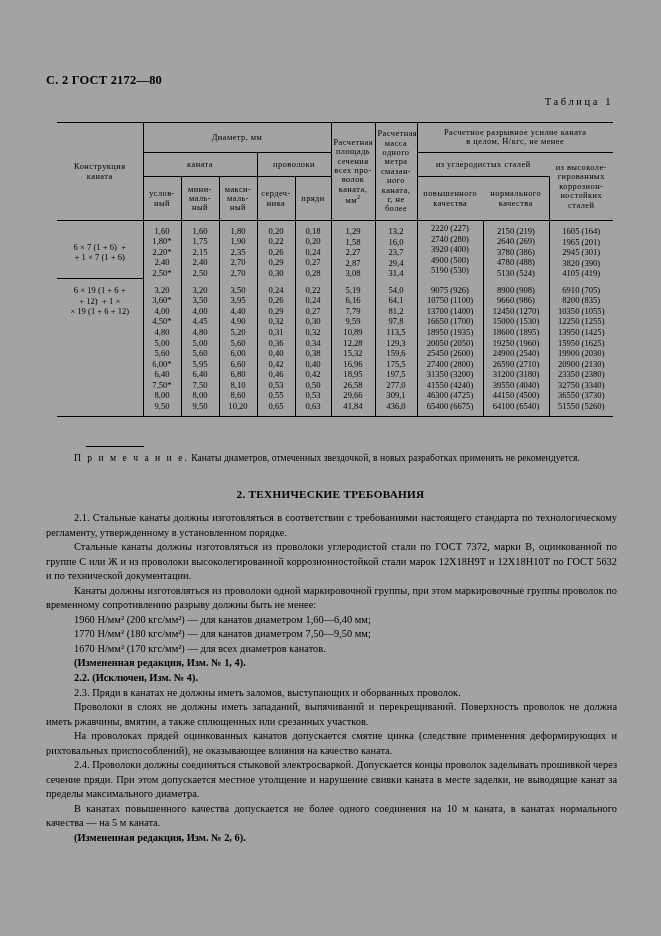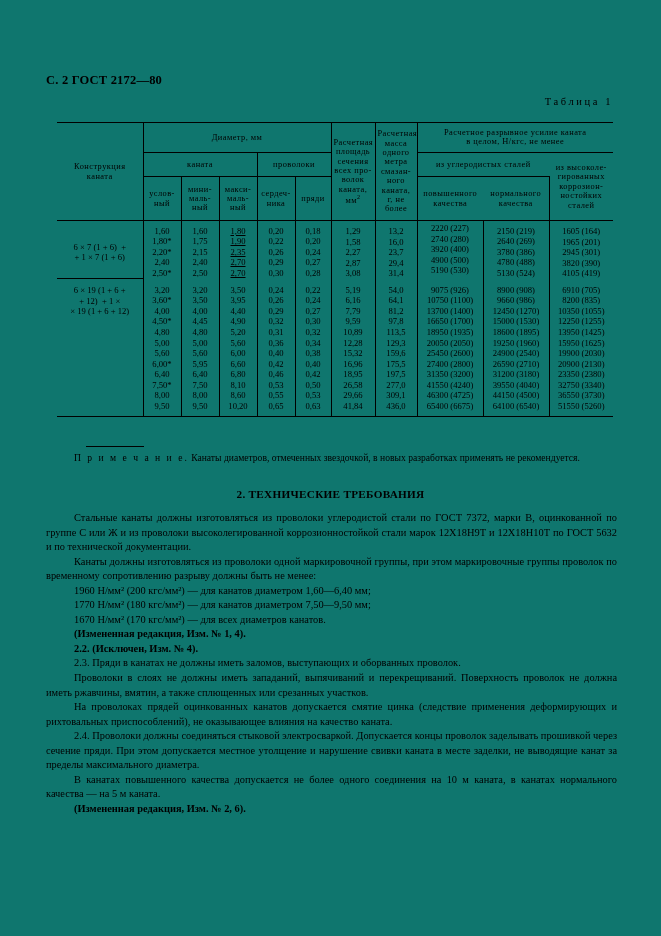--- a/index.html
+++ b/index.html
@@ -13,21 +13,21 @@
     font-family: "Liberation Serif", "DejaVu Serif", serif;
     color: #000000;
     position: relative;
     overflow: hidden;
   }
   .page {
     position: absolute;
     left: 0; top: 0;
     width: 661px;
     height: 936px;
-    background: #0f766e;
+    background: #a3a3a3;
   }
   
   .runhead {
     position: absolute;
     left: 46px;
     top: 73px;
     font-size: 12.5px;
     font-weight: bold;
     letter-spacing: 0.2px;
     white-space: nowrap;
@@ -219,21 +219,21 @@
           <td class="bl br cellblock" style="padding-top:5px;">1,60
 1,80*
 2,20*
 2,40
 2,50*</td>
           <td class="br cellblock" style="padding-top:5px;">1,60
 1,75
 2,15
 2,40
 2,50</td>
-          <td class="br cellblock" style="padding-top:5px;text-decoration:underline;">1,80
+          <td class="br cellblock" style="padding-top:5px;">1,80
 1,90
 2,35
 2,70
 2,70</td>
           <td class="br cellblock" style="padding-top:5px;">0,20
 0,22
 0,26
 0,29
 0,30</td>
           <td class="br cellblock" style="padding-top:5px;">0,18
@@ -398,20 +398,21 @@
 
   <div class="noterule"></div>
 
   <div class="note">
     <span class="note-ind"></span><span class="sp">П р и м е ч а н и е.</span><span> Канаты диаметров, отмеченных звездочкой, в новых разработках применять не рекомендуется.</span>
   </div>
 
   <div class="sect">2. ТЕХНИЧЕСКИЕ ТРЕБОВАНИЯ</div>
 
   <div class="body">
+    <p class="just">2.1.  Стальные канаты должны изготовляться в соответствии с требованиями настоящего стандарта по технологическому регламенту, утвержденному в установленном порядке.</p>
     <p class="just">Стальные канаты должны изготовляться из проволоки углеродистой стали по ГОСТ 7372, марки В, оцинкованной по группе С или Ж и из проволоки высоколегированной коррозионностойкой стали марок 12Х18Н9Т и 12Х18Н10Т по ГОСТ 5632 и по технической документации.</p>
     <p class="just">Канаты должны изготовляться из проволоки одной маркировочной группы, при этом маркировочные группы проволок по временному сопротивлению разрыву должны быть не менее:</p>
     <p class="ind1">1960 Н/мм² (200 кгс/мм²) — для канатов диаметром 1,60—6,40 мм;</p>
     <p class="ind1">1770 Н/мм² (180 кгс/мм²) — для канатов диаметром 7,50—9,50 мм;</p>
     <p class="ind1">1670 Н/мм² (170 кгс/мм²) — для всех диаметров канатов.</p>
     <p class="ind1 bold">(Измененная редакция, Изм. № 1, 4).</p>
     <p class="ind1 bold">2.2.  (Исключен, Изм. № 4).</p>
     <p class="ind1">2.3.  Пряди в канатах не должны иметь заломов, выступающих и оборванных проволок.</p>
     <p class="just">Проволоки в слоях не должны иметь западаний, выпячиваний и перекрещиваний. Поверхность проволок не должна иметь ржавчины, вмятин, а также сплющенных или срезанных участков.</p>
     <p class="just">На проволоках прядей оцинкованных канатов допускается смятие цинка  (следствие применения деформирующих и рихтовальных приспособлений), не оказывающее влияния на качество каната.</p>

